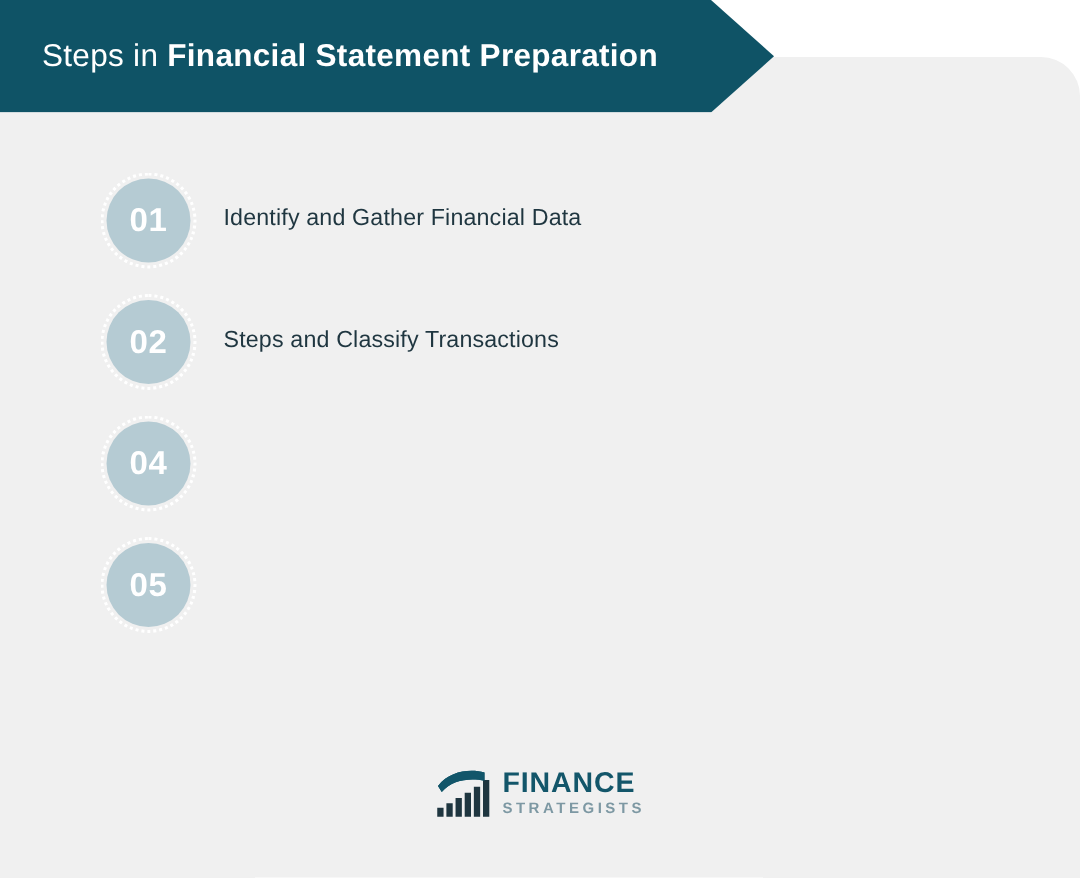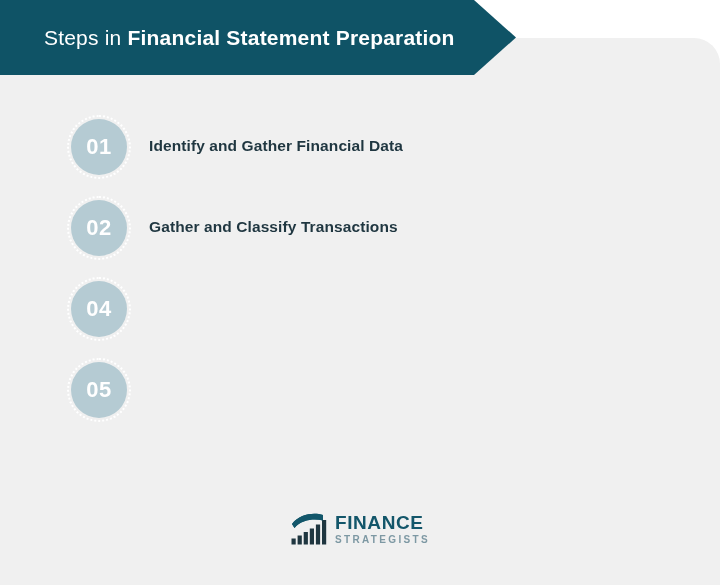--- a/index.html
+++ b/index.html
@@ -44,21 +44,21 @@
     clip-path: polygon(0 0, 474px 0, 516px 37.5px, 474px 75px, 0 75px);
     display: flex;
     align-items: center;
   }
   .banner-title {
     color: #ffffff;
     font-size: 21px;
     font-weight: 400;
     letter-spacing: 0.2px;
     white-space: nowrap;
-    padding-left: 44px;
+    padding-left: 28px;
     line-height: 1;
   }
   .banner-title .strong {
     font-weight: 700;
   }
 
   
   .steps {
     position: absolute;
     left: 0;
@@ -106,21 +106,21 @@
     color: #ffffff;
     font-size: 22px;
     font-weight: 700;
     letter-spacing: 0.5px;
     line-height: 1;
   }
   .step-label {
     margin-left: 18px;
     color: #1f3640;
     font-size: 15.5px;
-    font-weight: 700;
+    font-weight: 400;
     letter-spacing: 0.1px;
     white-space: nowrap;
     line-height: 1.2;
   }
 
   
   .logo {
     position: absolute;
     left: 0;
     top: 512px;
@@ -182,21 +182,21 @@
       </div>
       <div class="step-label">Identify and Gather Financial Data</div>
     </div>
 
     <div class="step-row">
       <div class="step-badge">
         <div class="badge-ring"></div>
         <div class="badge-disc"></div>
         <span class="badge-num">02</span>
       </div>
-      <div class="step-label">Gather and Classify Transactions</div>
+      <div class="step-label">Steps and Classify Transactions</div>
     </div>
 
 
     <div class="step-row">
       <div class="step-badge">
         <div class="badge-ring"></div>
         <div class="badge-disc"></div>
         <span class="badge-num">04</span>
       </div>
     </div>

